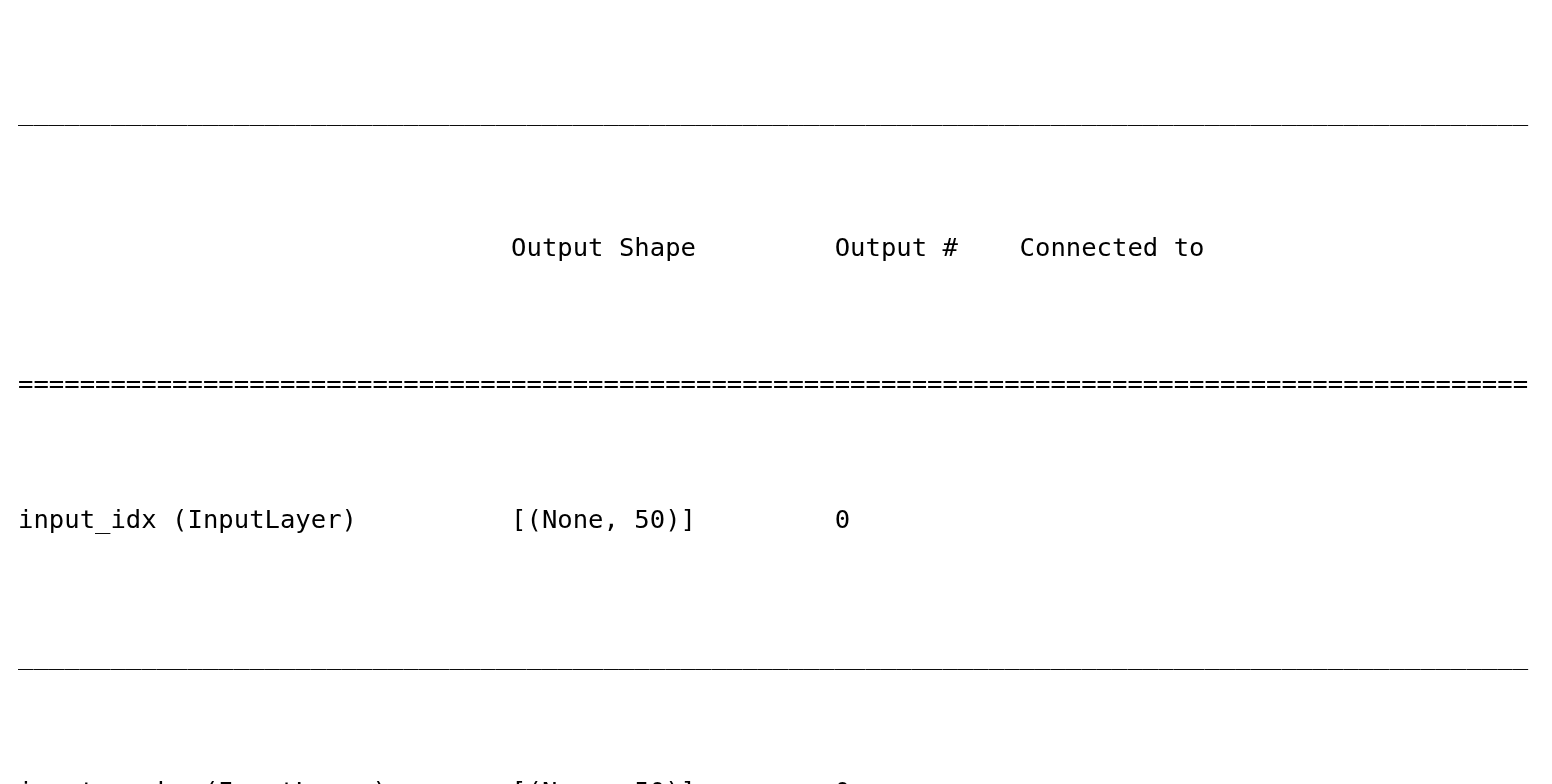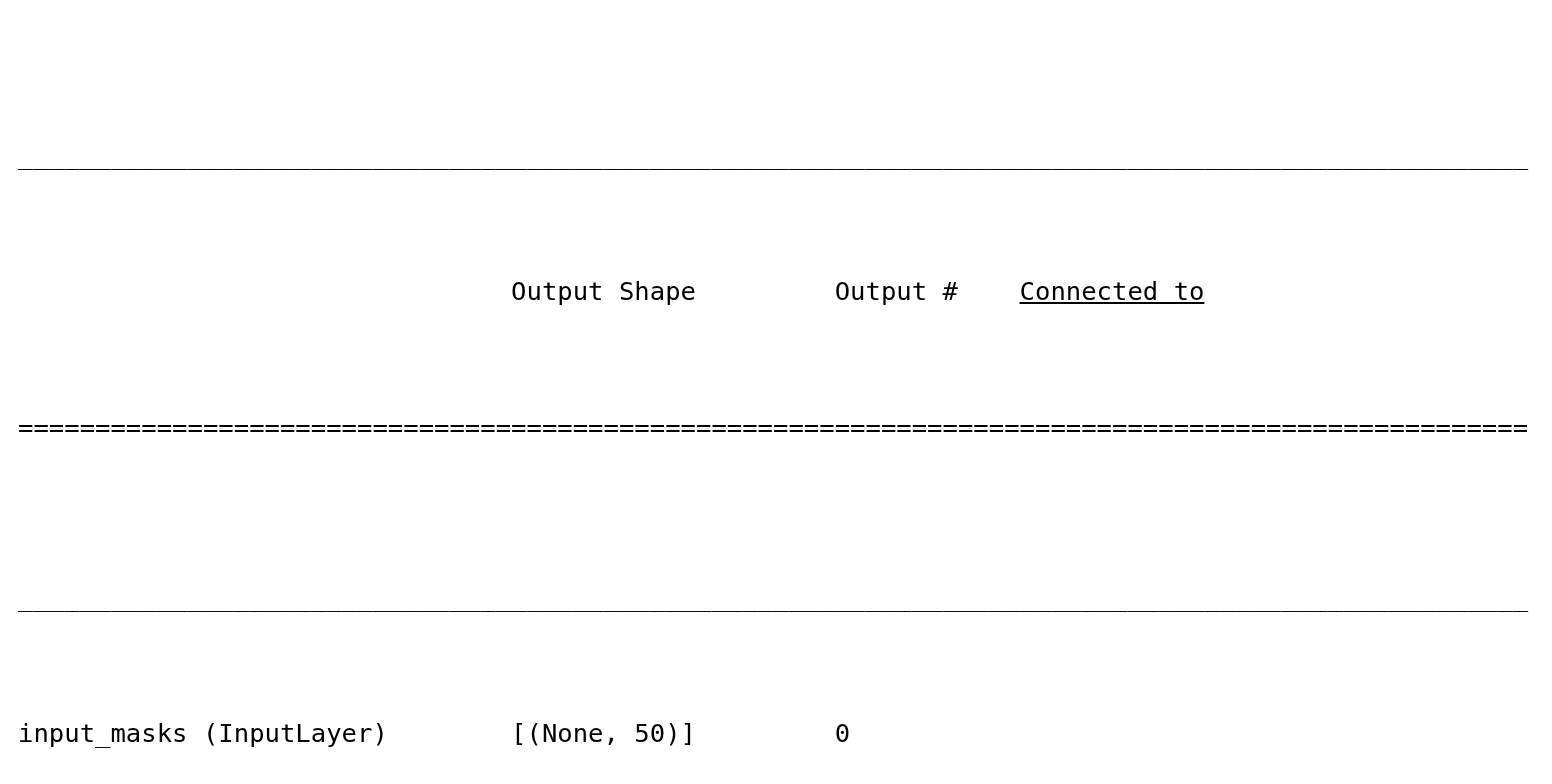--- a/index.html
+++ b/index.html
@@ -21,41 +21,46 @@
   }
   .line {
     position: relative;
     height: 34px;
   }
   .line > span {
     position: absolute;
     top: 0;
     left: 0;
     white-space: pre;
-    margin-top: 44px;
   }
   .line > span.col-output    { left: 32ch; text-align: center; }
   .line > span.col-params    { left: 53ch; }
-  .line > span.col-connected { left: 65ch; text-decoration: underline; }
+  .line > span.col-connected { left: 65ch; }
 </style>
 </head>
 <body>
 
 <div class="console">
 
   <div class="line"><span>__________________________________________________________________________________________________</span></div>
 
   <div class="line">
     <span class="col-output">Output Shape</span>
     <span class="col-params">Output #</span>
     <span class="col-connected">Connected to</span>
   </div>
 
   <div class="line"><span>==================================================================================================</span></div>
 
+  <div class="line">
+    <span>input_idx (InputLayer)</span>
+    <span class="col-output">[(None, 50)]</span>
+    <span class="col-params">0</span>
+    <span class="col-connected"></span>
+  </div>
 
   <div class="line"><span>__________________________________________________________________________________________________</span></div>
 
   <div class="line">
     <span>input_masks (InputLayer)</span>
     <span class="col-output">[(None, 50)]</span>
     <span class="col-params">0</span>
     <span class="col-connected"></span>
   </div>
 

